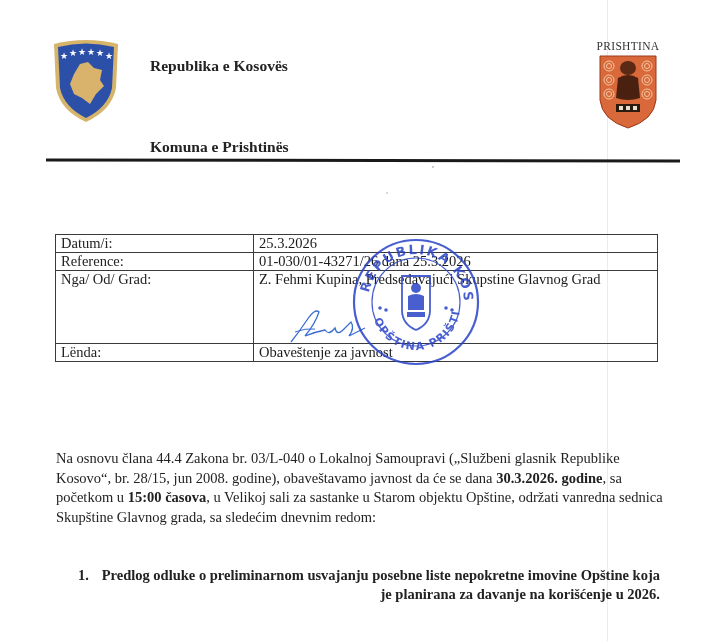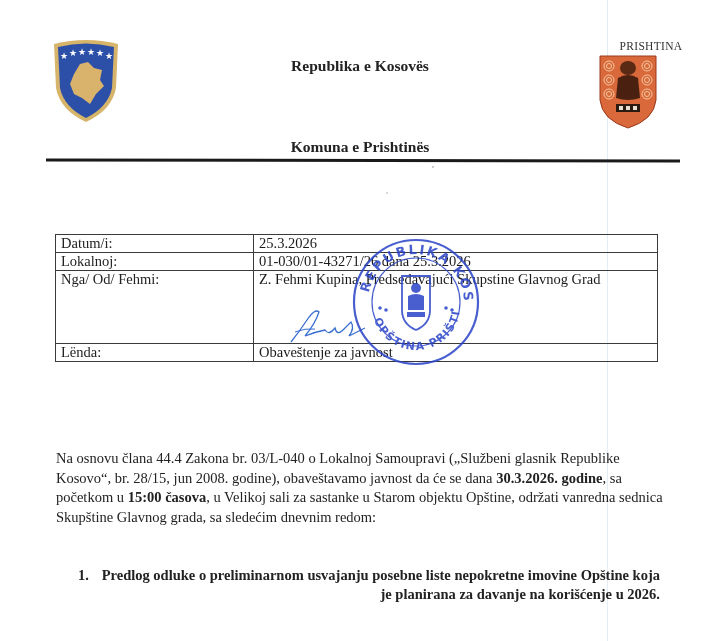--- a/index.html
+++ b/index.html
@@ -1,29 +1,29 @@
 <!DOCTYPE html>
 <html><head>
 <meta charset="utf-8">
 <style>
   html, body { margin:0; padding:0; background:#ffffff; }
   body { width:724px; height:641px; position:relative; overflow:hidden;
          font-family:"Liberation Serif", "DejaVu Serif", serif; color:#1a1a1a; }
   .guide { position:absolute; left:607px; top:0; width:1px; height:641px; background:#e4ecf6; }
   
-  .hdr { position:absolute; left:150px; width:420px; text-align:center; font-weight:bold; font-size:15.5px; line-height:19px; color:#222; }
+  .hdr { position:absolute; left:150px; width:420px; font-weight:bold; font-size:15.5px; line-height:19px; color:#222; }
   .hdr1 { top:56px; }
   .hdr2 { top:108px;margin-top:29px; }
   .rule { position:absolute; left:46px; top:159px; width:634px; height:3px; background:#1a1a1a; transform:rotate(0.08deg); }
   .speck { position:absolute; left:432px; top:166px; width:2px; height:2px; background:#bbb; border-radius:1px; }
   .speck2 { position:absolute; left:386px; top:192px; width:2px; height:2px; background:#ccc; border-radius:1px; }
   
   .kosovo { position:absolute; left:50px; top:38px; width:72px; height:86px; }
   .prish { position:absolute; left:594px; top:40px; width:68px; height:90px; }
-  .prish-title { position:absolute; left:594px; top:40px; width:68px; text-align:center; font-size:11.5px; letter-spacing:0.3px; color:#333;margin-left:23px; }
+  .prish-title { position:absolute; left:594px; top:40px; width:68px; text-align:center; font-size:11.5px; letter-spacing:0.3px; color:#333; }
   
   table.meta { position:absolute; left:55px; top:222px; border-collapse:collapse; width:603px; font-size:14.5px;margin-top:12px; }
   table.meta td { border:1px solid #3a3a3a; padding:0 5px; height:17px; line-height:17px; vertical-align:top; white-space:nowrap; overflow:visible; }
   table.meta td.lbl { width:187px; color:#222; }
   table.meta td.val { font-weight:normal; }
   table.meta tr.tall td { height:72px; }
   
   .para { position:absolute; left:56px; top:424px; width:620px; font-size:14.5px; line-height:19.5px; color:#222;margin-top:25px; }
   .para b { font-weight:bold; }
   .agenda { position:absolute; left:78px; top:566px; width:580px; font-size:14.5px; line-height:19px; font-weight:bold; color:#222; }
@@ -88,25 +88,25 @@
 <div class="speck"></div>
 <div class="speck2"></div>
 
 <table class="meta">
   <tbody>
       <tr>
     <td class="lbl">Datum/i:</td>
     <td class="val">25.3.2026</td>
   </tr>
   <tr>
-    <td class="lbl">Lokalnoj:</td>
+    <td class="lbl">Reference:</td>
     <td class="val">01-030/01-43271/26 dana  25.3.2026</td>
   </tr>
   <tr class="tall">
-    <td class="lbl">Nga/ Od/ Fehmi:</td>
+    <td class="lbl">Nga/ Od/ Grad:</td>
     <td class="val">Z. Fehmi Kupina, Predsedavajući Skupstine Glavnog Grad</td>
   </tr>
   <tr>
     <td class="lbl">Lënda:</td>
     <td class="val">Obaveštenje za javnost</td>
   </tr>
 </tbody>
   </table>
 
 <svg class="sig" viewBox="0 0 95 46">

